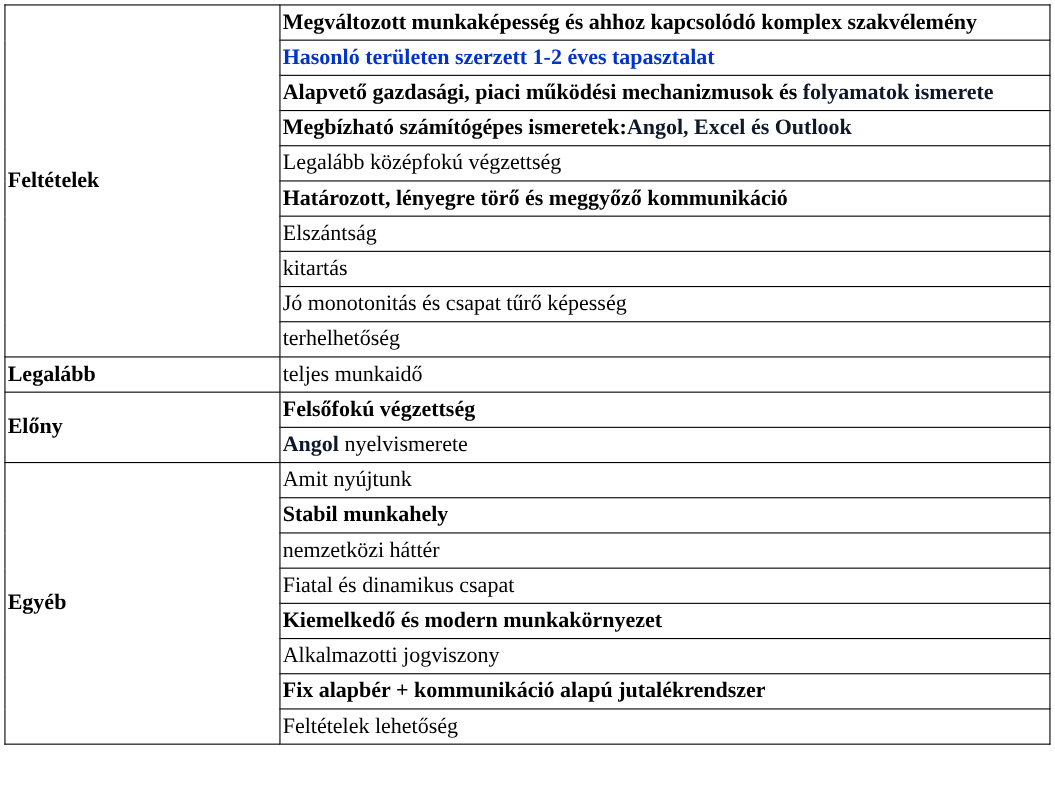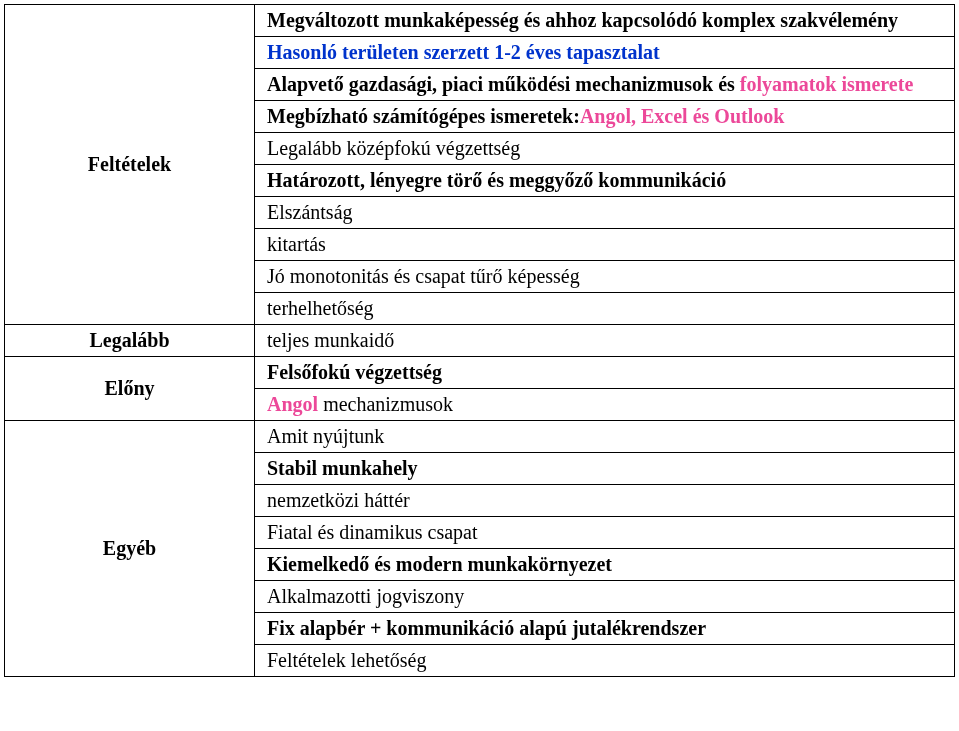--- a/index.html
+++ b/index.html
@@ -14,32 +14,32 @@
       background: #fff;
       padding: 4px;
     }
     table {
       border-collapse: collapse;
       width: 100%;
       table-layout: fixed;
     }
     td {
       border: 1.5px solid #000;
-      padding: 2px 12px;
+      padding: 2px 2px;
       vertical-align: middle;
       line-height: 1.35;
       font-family: Liberation Serif, serif;
     }
     .label-col {
       width: 250px;
       font-weight: bold;
-      text-align: center;
+      text-align: left;
     }
     .blue-bold {
-      color: #ec4899;
+      color: #0f172a;
       font-weight: bold;
     }
     .blue-bold-line {
       color: #0033cc;
       font-weight: bold;
     }
     .black-bold {
       font-weight: bold;
     }
   </style>
@@ -89,21 +89,21 @@
     <td class="label-col">Legalább</td>
     <td>teljes munkaidő</td>
   </tr>
 
   <tr>
     <td class="label-col" rowspan="2">Előny</td>
     <td class="black-bold">Felsőfokú végzettség</td>
   </tr>
   <tr>
     <td>
-      <span class="blue-bold">Angol</span><span>  mechanizmusok</span>
+      <span class="blue-bold">Angol</span><span>  nyelvismerete</span>
     </td>
   </tr>
 
   <tr>
     <td class="label-col" rowspan="8">Egyéb</td>
     <td>Amit nyújtunk</td>
   </tr>
   <tr>
     <td class="black-bold">Stabil munkahely</td>
   </tr>

